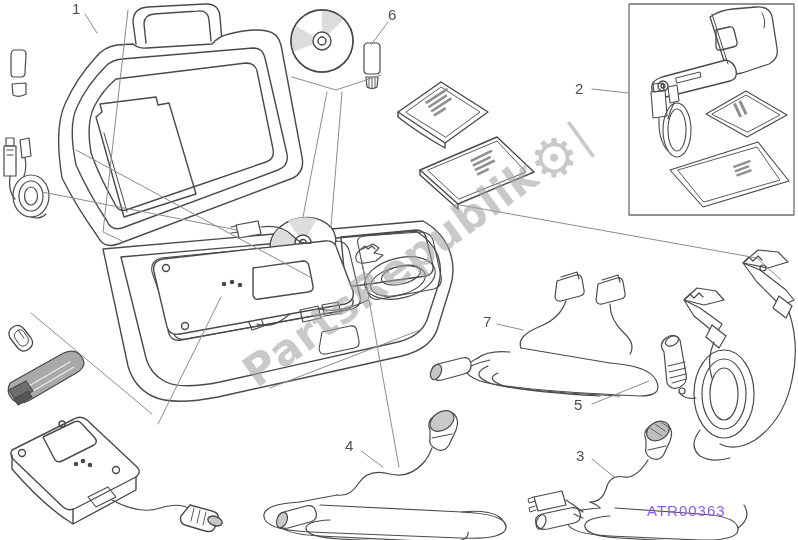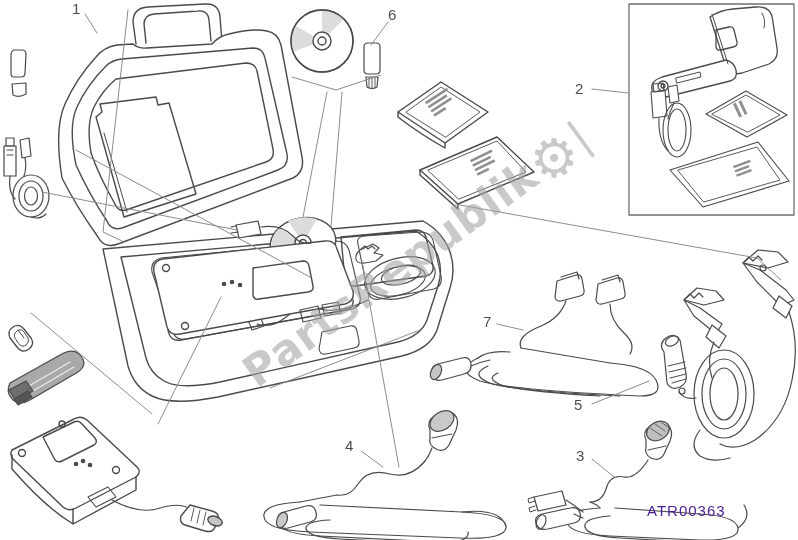--- a/index.html
+++ b/index.html
@@ -7,21 +7,21 @@
          font-family:"Liberation Sans", sans-serif;}
   #art{position:absolute;left:0;top:0;}
   .callout{position:absolute;font-size:15px;color:#4d4d4d;line-height:1;
            font-family:"Liberation Sans", sans-serif;}
   #watermark{position:absolute;left:250px;top:348px;transform:rotate(-36deg);
              transform-origin:0 50%;font-size:43px;font-weight:bold;
              color:rgba(162,162,162,0.58);letter-spacing:1px;white-space:nowrap;
              font-family:"DejaVu Sans", sans-serif;}
   #watermark .gear{font-size:54px;vertical-align:-7px;font-weight:normal;}
   #watermark .bar{font-weight:normal;}
-  #part-code{position:absolute;left:647px;top:502px;font-size:15px;color:#4c1d95;
+  #part-code{position:absolute;left:647px;top:502px;font-size:15px;color:#8b5cf6;
              letter-spacing:1px;font-family:"Liberation Sans", sans-serif;}
 </style>
 </head>
 <body>
 
 <div id="stage">
 
 <svg id="art" width="798" height="540" viewBox="0 0 798 540">
   <g fill="none" stroke="#4a4a4a" stroke-width="1.4" stroke-linejoin="round" stroke-linecap="round">
 

